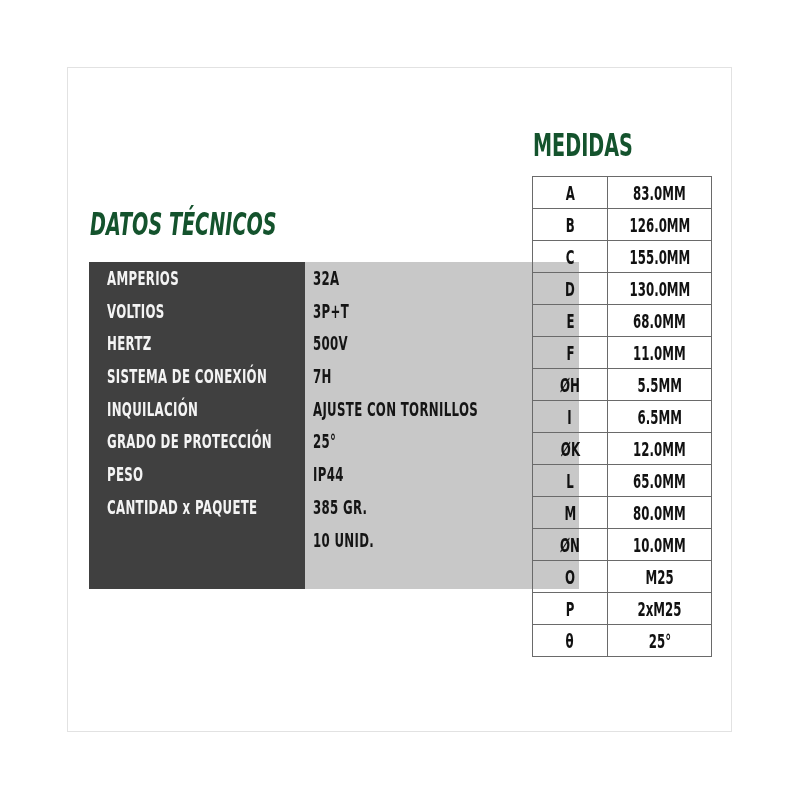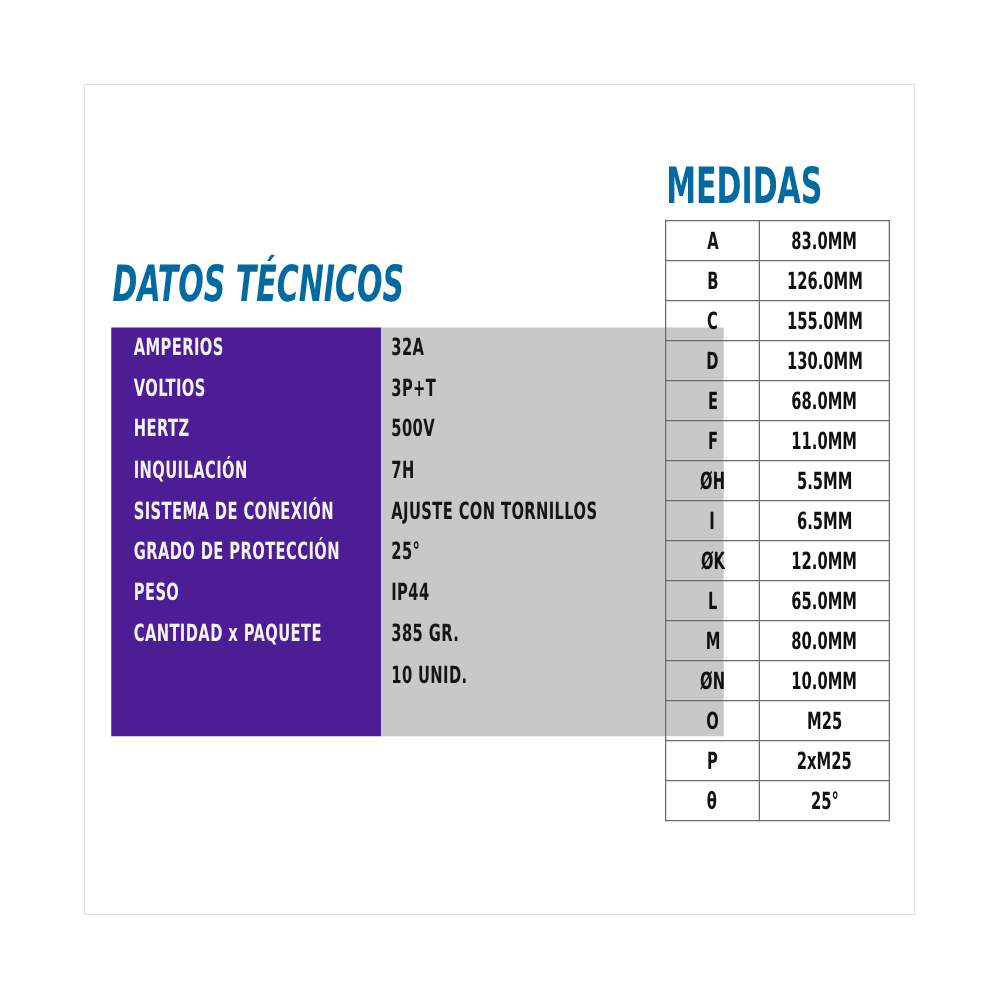--- a/index.html
+++ b/index.html
@@ -2,26 +2,26 @@
 <html><head>
 <meta charset="utf-8">
 <style>
   html, body { margin: 0; padding: 0; background: #ffffff; }
   body { width: 800px; height: 800px; position: relative; overflow: hidden;
          font-family: "DejaVu Sans", sans-serif; }
   .frame { position: absolute; left: 67px; top: 67px; width: 665px; height: 665px;
            border: 1px solid #e2e2e2; box-sizing: border-box; }
   .cond { display: inline-block; transform: scaleX(0.62); transform-origin: left center;
           white-space: nowrap; font-weight: bold; }
-  .title { position: absolute; color: #0369a1; font-size: 40px; font-weight: bold; }
+  .title { position: absolute; color: #14532d; font-size: 32px; font-weight: bold; }
   .title .cond { transform: scaleX(0.6); }
   #datos-title { left: 90px; top: 205px; font-style: italic; }
   #medidas-title { left: 533px; top: 126px; }
   .spec { position: absolute; left: 89px; top: 262px; width: 424px; height: 327px; display: flex; }
-  .spec .labels { width: 216px; background: #4c1d95; color: #f4f4f4; padding-top: 0; }
+  .spec .labels { width: 216px; background: #404040; color: #f4f4f4; padding-top: 0; }
   .spec .values { flex: 1; background: #c8c8c8; color: #151515; }
   .spec .row { height: 32.7px; line-height: 32.7px; font-size: 19px; letter-spacing: 0.5px; }
   .spec .labels .row { padding-left: 18px; }
   .spec .values .row { padding-left: 8px; }
   .meas { position: absolute; left: 532px; top: 176px; border-collapse: collapse; }
   .meas td { border: 1.5px solid #6a6a6a; height: 31px; padding: 0; text-align: center;
              font-size: 19px; color: #111; font-weight: bold; }
   .meas td.k { width: 74px; }
   .meas td.v { width: 103px; }
   .meas .c2 { display: inline-block; transform: scaleX(0.62); white-space: nowrap; }
@@ -33,22 +33,22 @@
 
 <div class="title" id="datos-title">
   <span class="cond">DATOS TÉCNICOS</span>
 </div>
 
 <div class="spec">
   <div class="labels">
     <div class="row"><span class="cond">AMPERIOS</span></div>
     <div class="row"><span class="cond">VOLTIOS</span></div>
     <div class="row"><span class="cond">HERTZ</span></div>
+    <div class="row"><span class="cond">SISTEMA DE CONEXIÓN</span></div>
     <div class="row"><span class="cond">INQUILACIÓN</span></div>
-    <div class="row"><span class="cond">SISTEMA DE CONEXIÓN</span></div>
     <div class="row"><span class="cond">GRADO DE PROTECCIÓN</span></div>
     <div class="row"><span class="cond">PESO</span></div>
     <div class="row"><span class="cond">CANTIDAD x PAQUETE</span></div>
   </div>
   <div class="values">
     <div class="row"><span class="cond">32A</span></div>
     <div class="row"><span class="cond">3P+T</span></div>
     <div class="row"><span class="cond">500V</span></div>
     <div class="row"><span class="cond">7H</span></div>
     <div class="row"><span class="cond">AJUSTE CON TORNILLOS</span></div>

